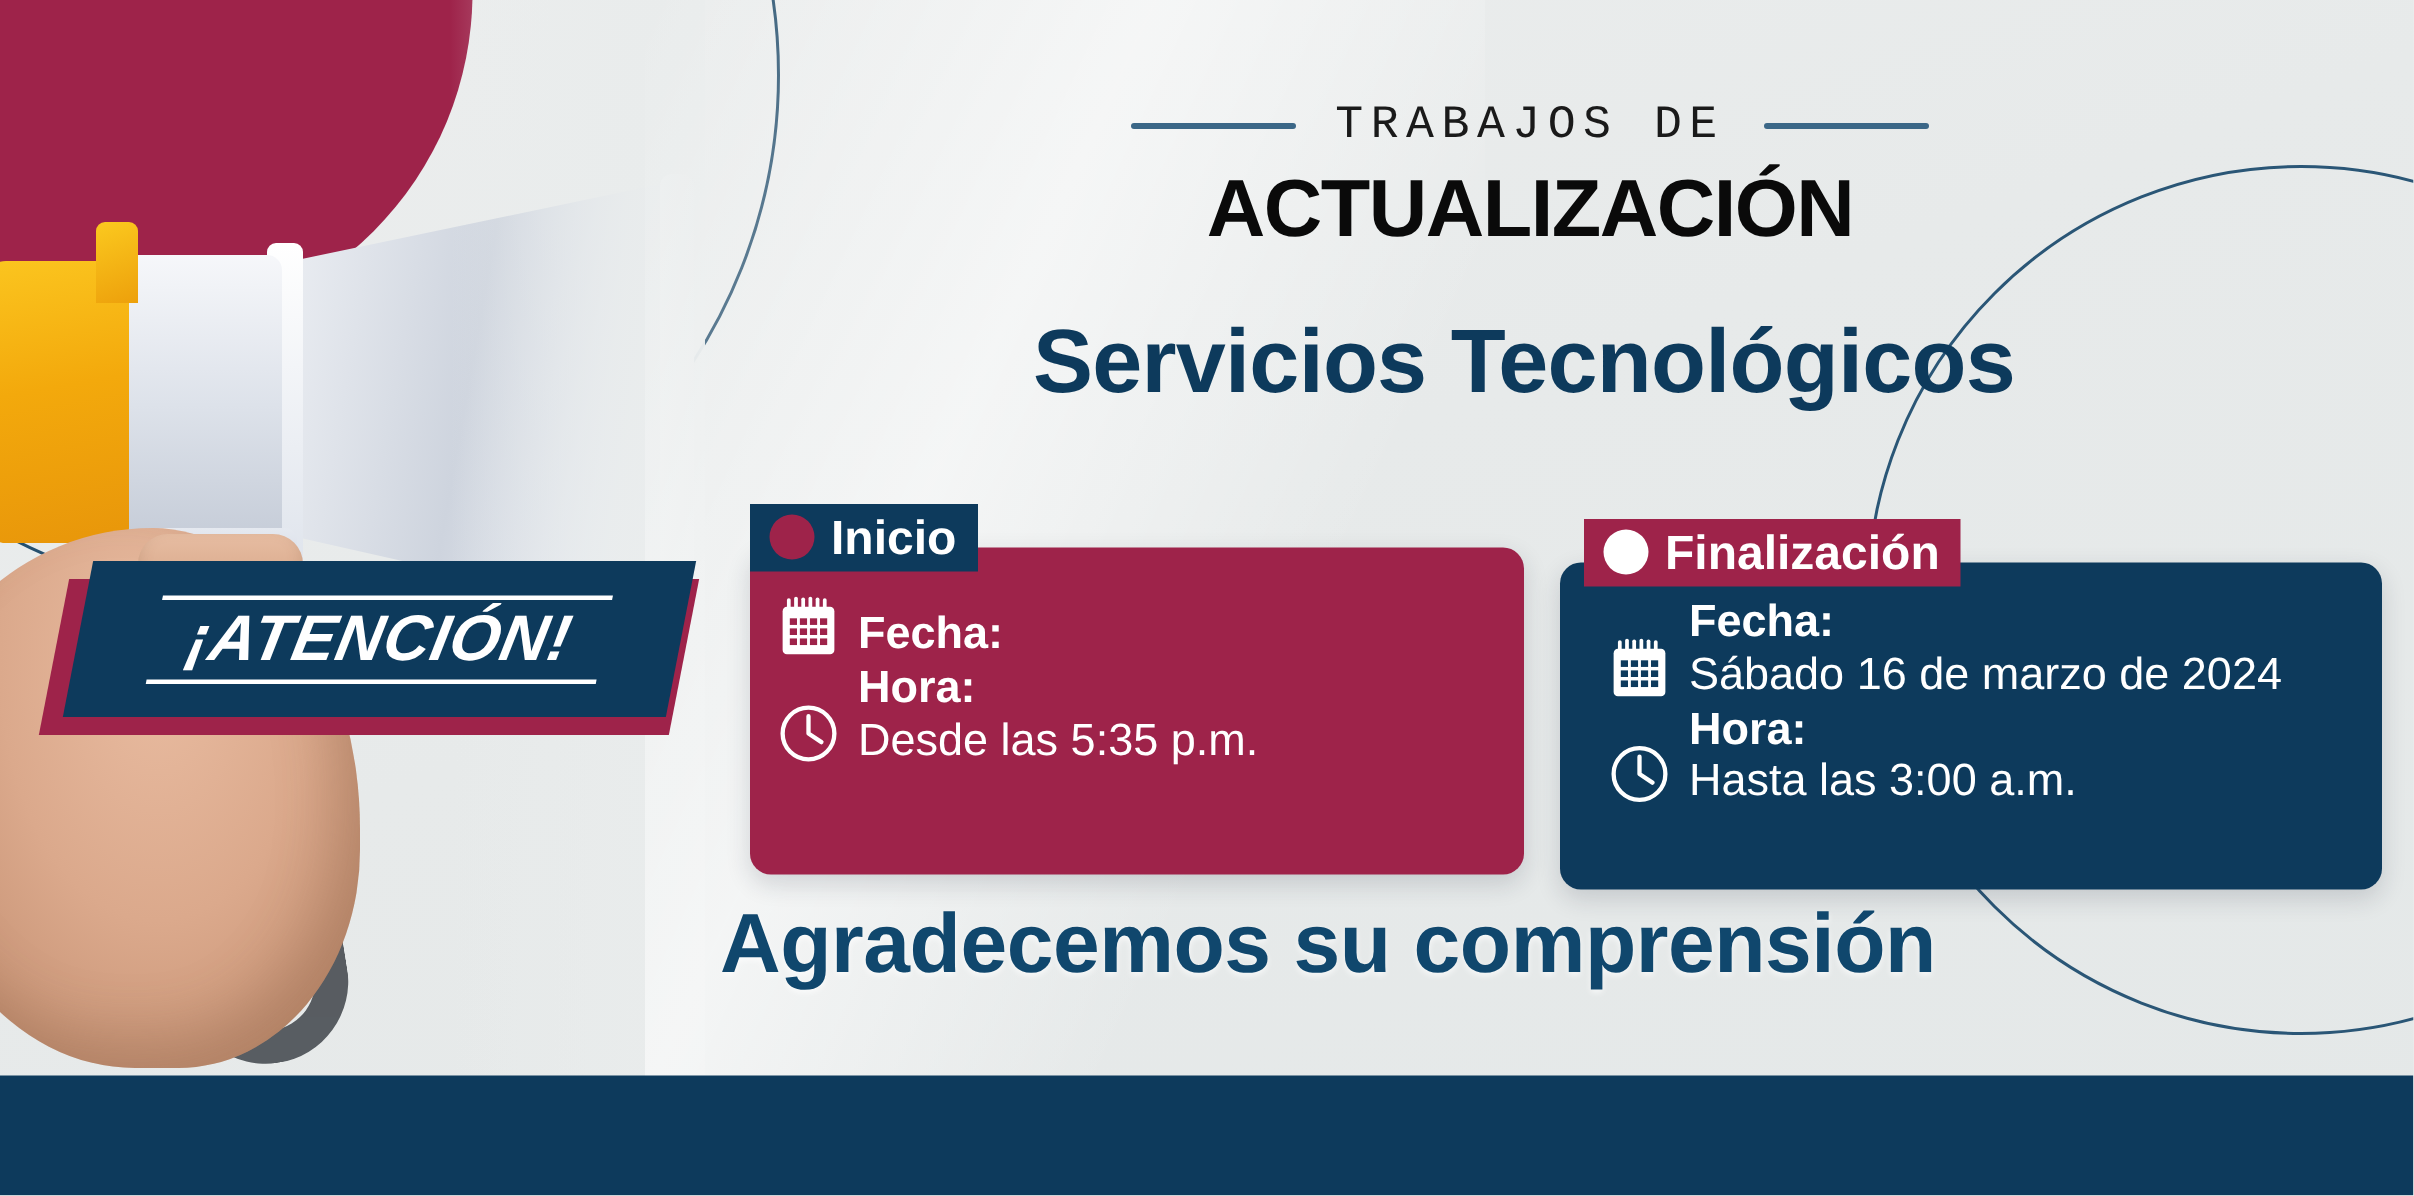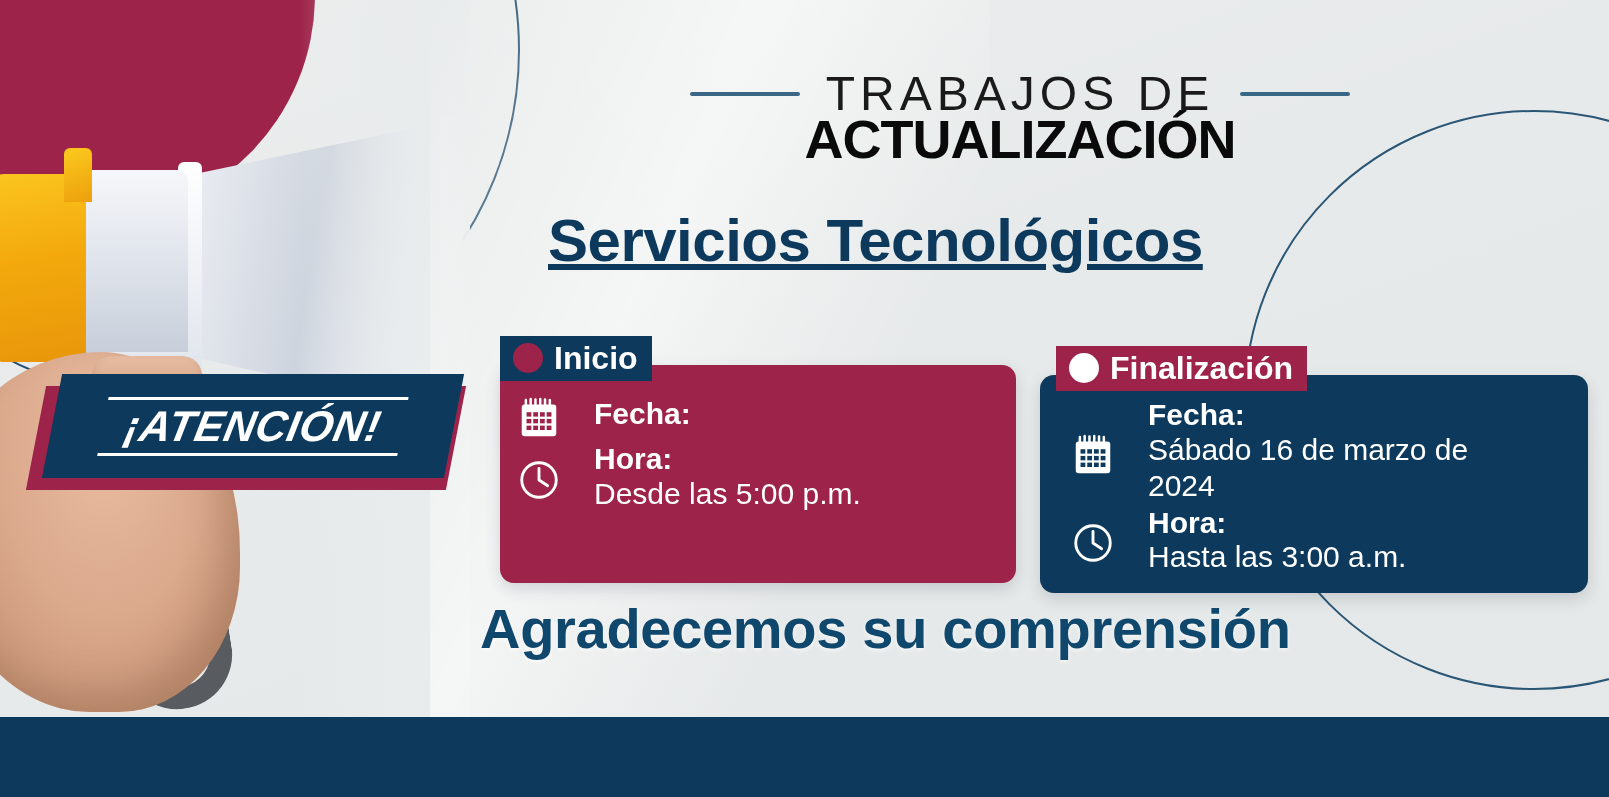--- a/index.html
+++ b/index.html
@@ -205,53 +205,52 @@
     position: absolute;
     left: 640px; top: 66px;
     width: 760px;
     display: flex;
     align-items: center;
     justify-content: center;
     gap: 26px;
   }
   .kicker-rule { width: 110px; height: 4px; background: #3b6787; border-radius: 2px; }
   .kicker {
-    font-size: 48px;
+    font-size: 31px;
     font-weight: 400;
     letter-spacing: 5px;
     color: #1a1a1a;
     white-space: nowrap;
-    font-family: Liberation Sans, sans-serif;
+    font-family: Liberation Mono, monospace;
   }
   .h1 {
     position: absolute;
     left: 600px; top: 112px;
     width: 840px;
     text-align: center;
     font-size: 54px;
     font-weight: 700;
     letter-spacing: -1px;
     color: #0a0a0a;
     line-height: 1;
     white-space: nowrap;
     font-family: "Liberation Sans", sans-serif;
   }
   .h2 {
     position: absolute;
-    left: 548px; top: 208px;
+    left: 576px; top: 208px;
     width: 880px;
-    text-align: left;
+    text-align: center;
     font-size: 60px;
     font-weight: 700;
     color: #0d3a5c;
     letter-spacing: -.5px;
     line-height: 1.1;
     white-space: nowrap;
     font-family: "Liberation Sans", sans-serif;
-    text-decoration: underline;
   }
 
   
   .card {
     position: absolute;
     border-radius: 14px;
     box-shadow: 0 6px 16px rgba(30,40,55,.16);
   }
   .card-start {
     left: 500px; top: 365px;
@@ -296,21 +295,21 @@
   .card-body {
     position: absolute;
     display: flex;
     flex-direction: column;
     gap: 2px;
     z-index: 6;
   }
   .body-start { left: 516px; top: 388px; width: 440px; }
   .body-end   { left: 1070px; top: 398px; width: 470px; }
 
-  .row { display: flex; align-items: center; gap: 32px; }
+  .row { display: flex; align-items: flex-end; gap: 10px; }
   .icon { flex: none; width: 46px; height: 46px; margin-top: 6px; }
   .icon svg { display: block; width: 46px; height: 46px; }
   .field { display: flex; flex-direction: column; }
   .field-label {
     color: #ffffff;
     font-size: 30px;
     font-weight: 700;
     line-height: 1.12;
     font-family: "Liberation Sans", sans-serif;
   }
@@ -428,21 +427,21 @@
     </div>
     <div class="row">
       <span class="icon">
         <svg viewBox="0 0 48 48" xmlns="http://www.w3.org/2000/svg">
           <circle cx="24" cy="24" r="18" fill="none" stroke="#ffffff" stroke-width="3"></circle>
           <path d="M24 12 L24 24 L33 30" fill="none" stroke="#ffffff" stroke-width="3" stroke-linecap="round" stroke-linejoin="round"></path>
         </svg>
       </span>
       <span class="field">
         <span class="field-label">Hora:</span>
-        <span class="field-value">Desde las 5:00 p.m.</span>
+        <span class="field-value">Desde las 5:35 p.m.</span>
       </span>
     </div>
   </div>
 
   <div class="card card-end"></div>
   <div class="tab tab-end">
     <span class="tab-dot dot-white"></span>
     <span class="tab-label">Finalización</span>
   </div>
   <div class="card-body body-end">

